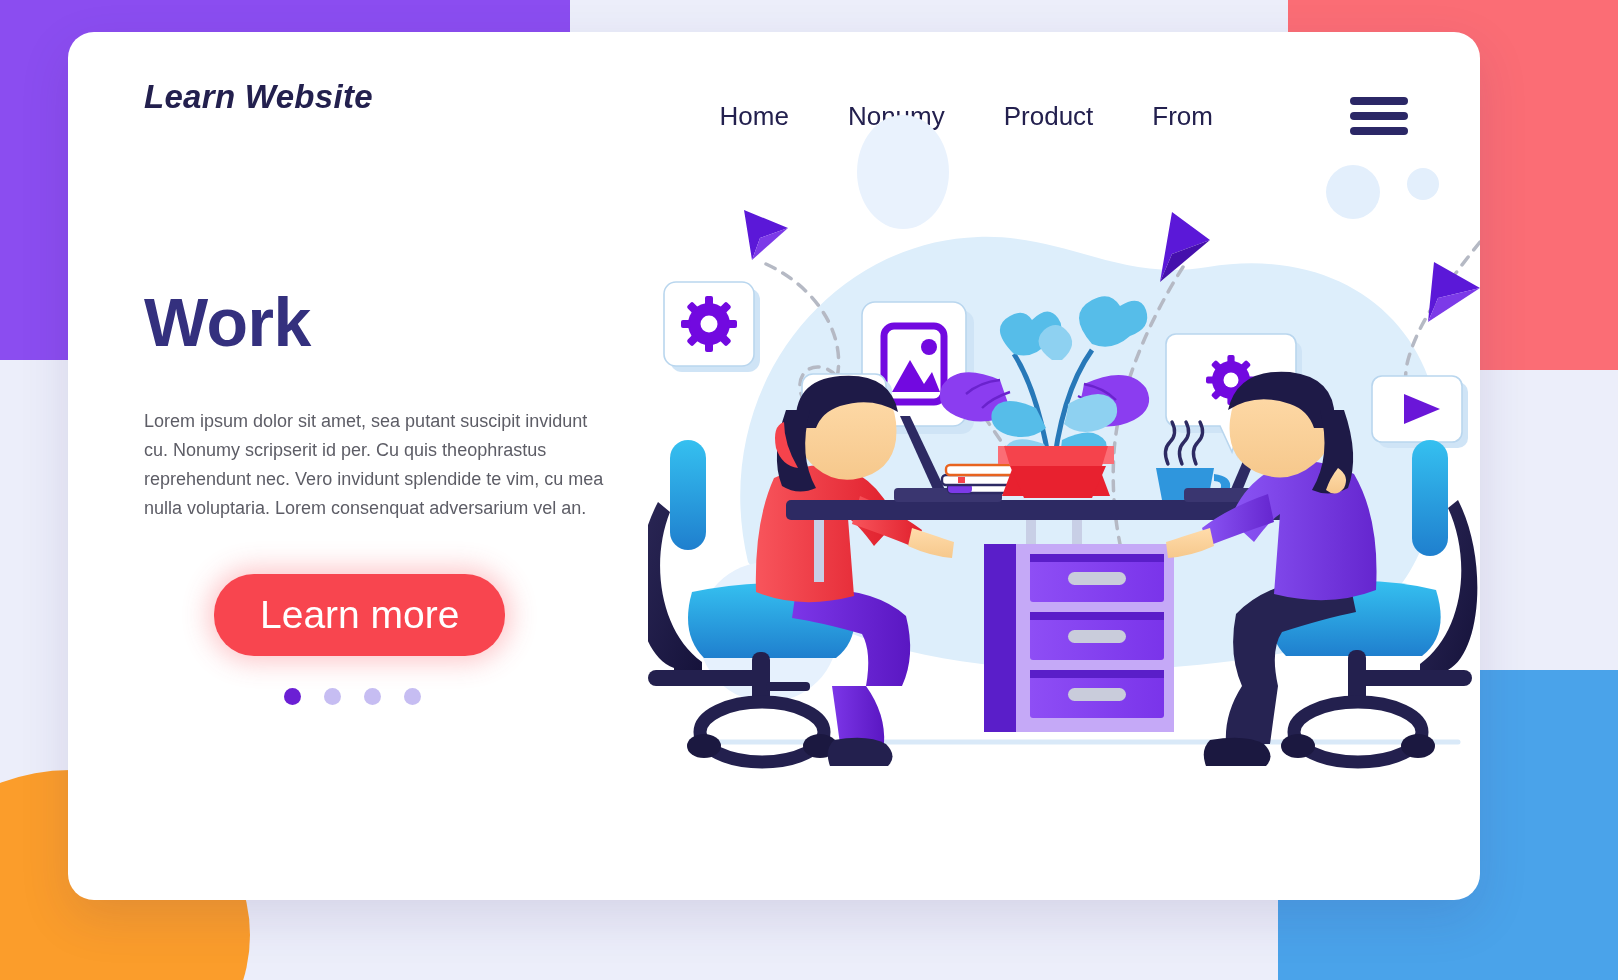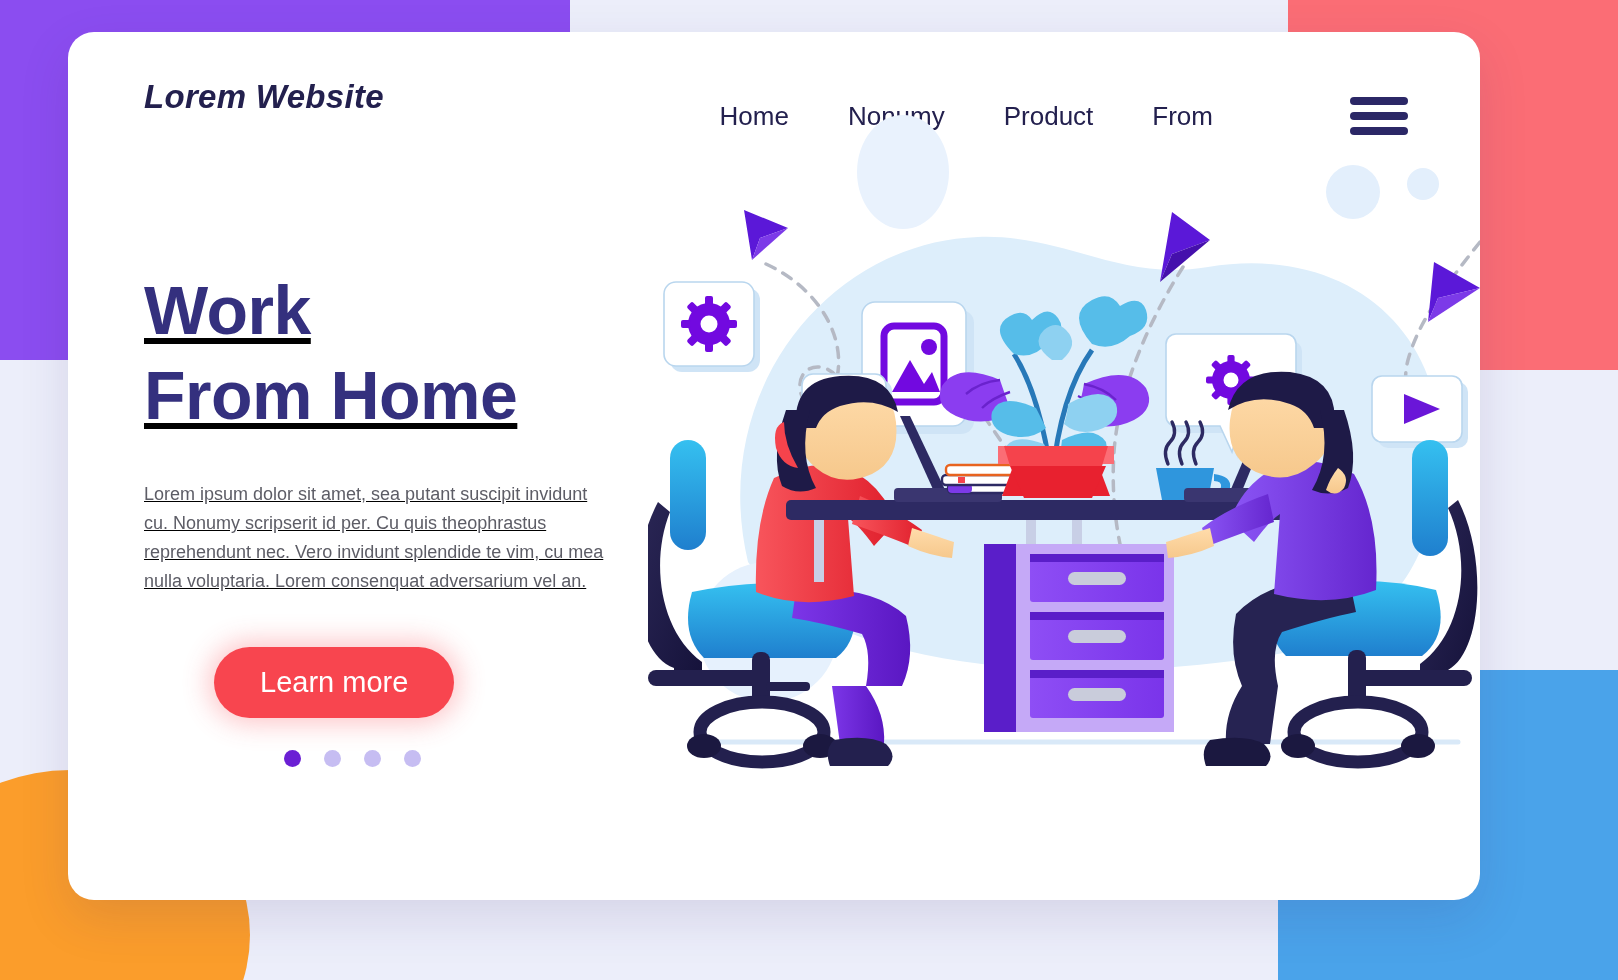--- a/index.html
+++ b/index.html
@@ -98,23 +98,22 @@
   .hamburger span {
     display: block;
     height: 8px;
     border-radius: 4px;
     background: #2b2766;
   }
 
   
   .hero-left {
     position: absolute;
-    left: 76px; top: 236px;
+    left: 76px; top: 248px;
     width: 520px;
-    text-decoration: underline;
   }
   .hero-title {
     font-size: 68px;
     line-height: 1.25;
     font-weight: 700;
     color: #34307e;
     letter-spacing: -.5px;
   }
   .hero-title .line2 { display: block; }
   .hero-text {
@@ -122,21 +121,21 @@
     width: 460px;
     font-size: 18px;
     line-height: 1.62;
     color: #5d5d66;
   }
   .cta {
     margin-top: 50px;
     margin-left: 70px;
     display: inline-block;
     padding: 19px 46px;
-    font-size: 29px;
+    font-size: 39px;
     color: #ffffff;
     background: #f8454f;
     border: none;
     border-radius: 40px;
     cursor: pointer;
     box-shadow: 0 0 26px 6px rgba(248, 69, 79, .30);
     font-family: "Liberation Sans", sans-serif;
   }
   .dots {
     margin-top: 32px;
@@ -166,40 +165,39 @@
 <div class="bg-layer">
   <div class="shape-purple"></div>
   <div class="shape-coral"></div>
   <div class="shape-orange"></div>
   <div class="shape-blue"></div>
 </div>
 
 <div class="card">
 
   <header class="site-header">
-    <div class="logo">Lorem Website</div>
+    <div class="logo">Learn Website</div>
 
     <nav class="nav">
       <a class="nav-link" href="#">Home</a>
       <a class="nav-link" href="#">Nonumy</a>
       <a class="nav-link" href="#">Product</a>
       <a class="nav-link" href="#">From</a>
 
       <div class="hamburger">
         <span></span>
         <span></span>
         <span></span>
       </div>
     </nav>
   </header>
 
   <section class="hero-left">
     <h1 class="hero-title">
       <span>Work</span>
-      <span class="line2">From Home</span>
     </h1>
 
     <p class="hero-text">Lorem ipsum dolor sit amet, sea putant suscipit invidunt cu. Nonumy scripserit id per. Cu quis theophrastus reprehendunt nec. Vero invidunt splendide te vim, cu mea nulla voluptaria. Lorem consenquat adversarium vel an.</p>
 
     <button class="cta">Learn more</button>
 
     <div class="dots">
       <span class="dot active"></span>
       <span class="dot"></span>
       <span class="dot"></span>

